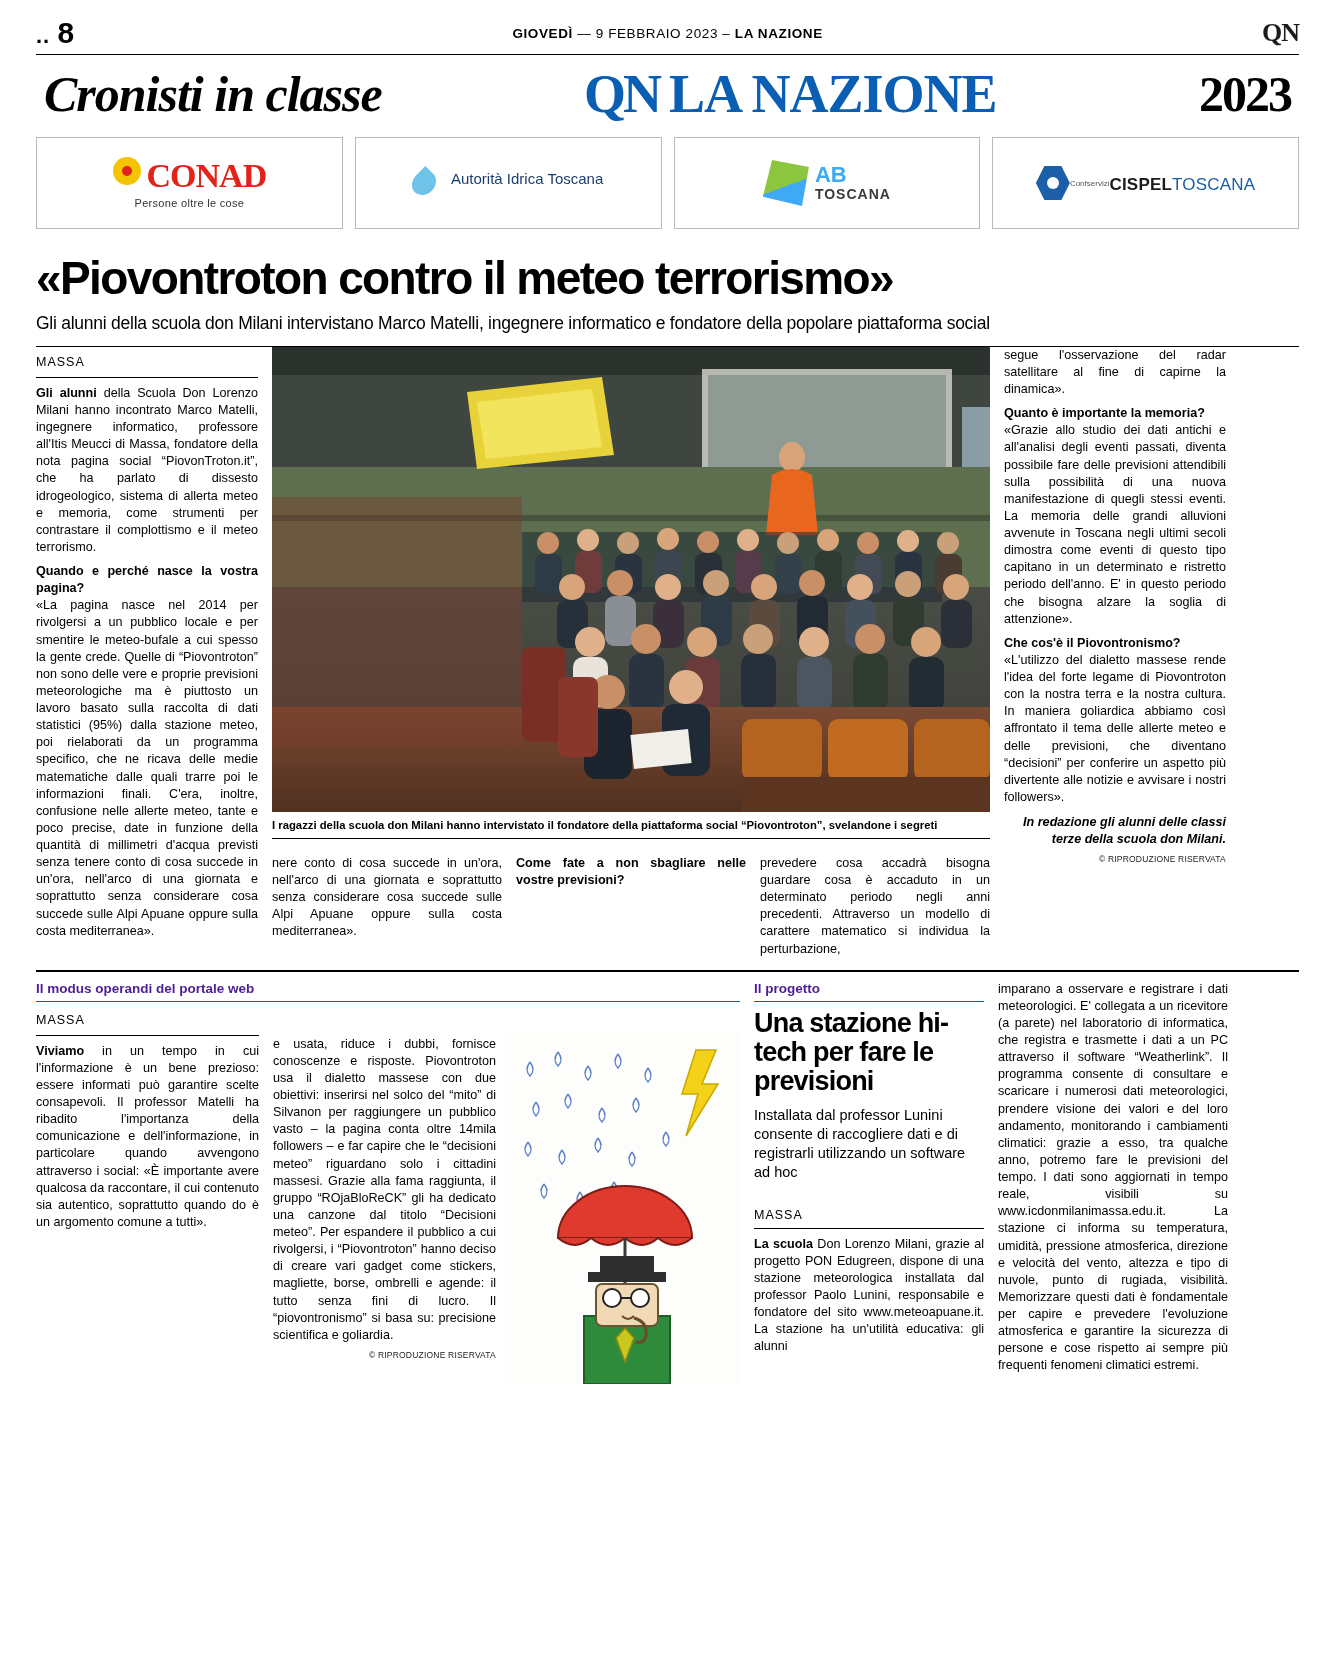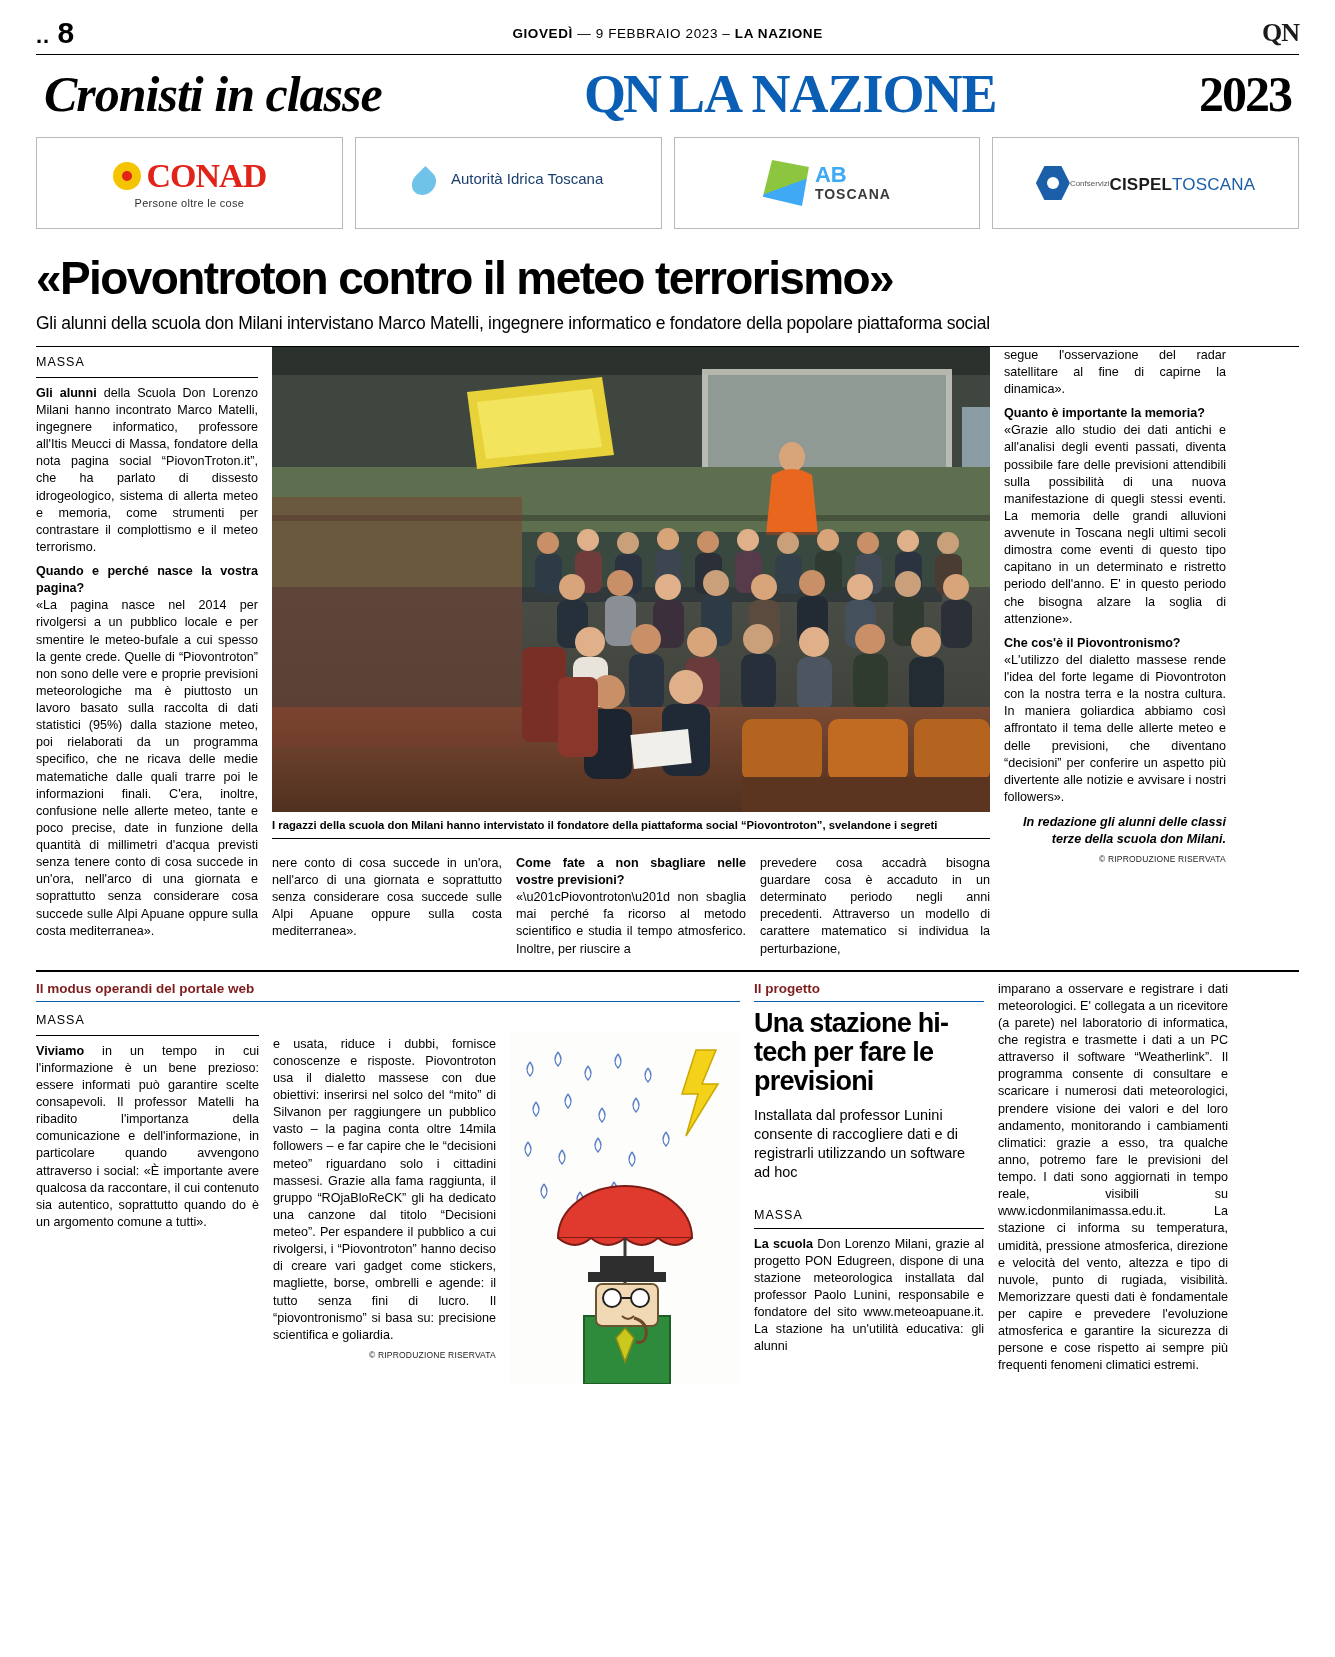--- a/index.html
+++ b/index.html
@@ -28,21 +28,21 @@
   .titleband { display:flex; align-items:center; justify-content:space-between; padding:8px 8px 2px 8px; }
   .cronisti { font-family:"Liberation Serif", serif; font-style:italic; font-size:50px; font-weight:bold; letter-spacing:-1px; }
   .qn-big { color:#0a5fb4; font-family:"Liberation Serif", serif; font-weight:bold; font-size:54px; letter-spacing:-3px; }
   .nazione-big { color:#0a5fb4; font-family:"Liberation Serif", serif; font-weight:bold; font-size:54px; letter-spacing:-1px; margin-left:10px;}
   .year-big { font-family:"Liberation Serif", serif; font-weight:bold; font-size:50px; letter-spacing:-2px; }
 
   
   .sponsors { display:flex; gap:12px; margin-top:10px; }
   .sponsor { flex:1; height:92px; border:1px solid #b9b9b9; display:flex; align-items:center; justify-content:center; background:#fff; }
   .sp-conad { display:flex; flex-direction:column; align-items:center; justify-content:center; }
-  .conad-row { display:flex; align-items:center; gap:6px; }
+  .conad-row { display:flex; align-items:flex-start; gap:6px; }
   .conad-flower { width:28px; height:28px; border-radius:50%; background:#f5c400; position:relative; }
   .conad-flower:after { content:""; position:absolute; left:9px; top:9px; width:10px; height:10px; border-radius:50%; background:#e2231a; }
   .conad-word { color:#e2231a; font-family:"Liberation Serif", serif; font-weight:bold; font-size:34px; letter-spacing:-1px; }
   .conad-sub { font-size:11px; color:#333; margin-top:2px; letter-spacing:0.3px; }
   .aut-row { display:flex; align-items:flex-start; gap:16px; }
   .aut-drop { width:22px; height:26px; background:#6fc3e8; border-radius:0 50% 50% 50%; transform:rotate(45deg); }
   .aut-text { font-size:15px; color:#1a3f6e; }
   .ab-wrap { display:flex; align-items:center; gap:6px; }
   .ab-shape { width:46px; height:46px; background:linear-gradient(160deg,#8cc63f 0 55%, #3fa9f5 55% 100%); clip-path:polygon(20% 0,100% 15%,85% 100%,0 80%); }
   .ab-txt1 { color:#3fa9f5; font-weight:bold; font-size:22px; line-height:1; }
@@ -82,21 +82,21 @@
   .subcol { width:230px; font-size:12.6px; line-height:1.36; text-align:justify; }
   .sig { font-weight:bold; font-style:italic; text-align:right; margin-top:8px; line-height:1.35; }
   .repro { font-size:8.5px; text-align:right; margin-top:6px; color:#222; letter-spacing:0.2px;}
 
   
   .bottomrule { border-top:2px solid #000; margin-top:12px; }
   .bottomarea { display:flex; gap:14px; margin-top:9px; }
   .bsec-left { width:704px; }
   .bsec-mid { width:230px; }
   .bsec-right { width:230px; }
-  .occhiello { color:#7f1d1d; font-weight:bold; font-size:13.5px; }
+  .occhiello { color:#4c1d95; font-weight:bold; font-size:13.5px; }
   .occ-rule { border-top:1px solid #0a5fb4; margin-top:5px; }
   .bhead { font-weight:bold; font-size:29px; letter-spacing:-0.9px; margin-top:7px; line-height:1.05; }
   .bhead-small { font-weight:bold; font-size:27px; letter-spacing:-0.8px; margin-top:7px; line-height:1.08; }
   .bsub { font-size:14.5px; margin-top:10px; line-height:1.3; }
   .bcols { display:flex; gap:14px; margin-top:8px; }
   .bcol { width:230px; font-size:12.6px; line-height:1.36; text-align:justify; }
   .drawing { width:230px; height:352px; background:#fdfdfb; position:relative; overflow:hidden; }
 </style>
 </head>
 <body>
@@ -307,21 +307,20 @@
       </div>
       <div class="caption">I ragazzi della scuola don Milani hanno intervistato il fondatore della piattaforma social “Piovontroton”, svelandone i segreti</div>
       <div class="cap-rule"></div>
 
       <div class="subcols">
         <div class="subcol">
           <p class="bodytext">nere conto di cosa succede in un'ora, nell'arco di una giornata e soprattutto senza considerare cosa succede sulle Alpi Apuane oppure sulla costa mediterranea».</p>
         </div>
         <div class="subcol">
           <span class="qbold" style="margin-top:0">Come fate a non sbagliare nelle vostre previsioni?</span>
-          <p class="bodytext">«\u201cPiovontroton\u201d non sbaglia mai perché fa ricorso al metodo scientifico e studia il tempo atmosferico. Inoltre, per riuscire a</p>
         </div>
         <div class="subcol">
           <p class="bodytext">prevedere cosa accadrà bisogna guardare cosa è accaduto in un determinato periodo negli anni precedenti. Attraverso un modello di carattere matematico si individua la perturbazione,</p>
         </div>
       </div>
     </div>
 
     <div class="col col4">
       <p class="bodytext">segue l'osservazione del radar satellitare al fine di capirne la dinamica».</p>
       <span class="qbold">Quanto è importante la memoria?</span>

